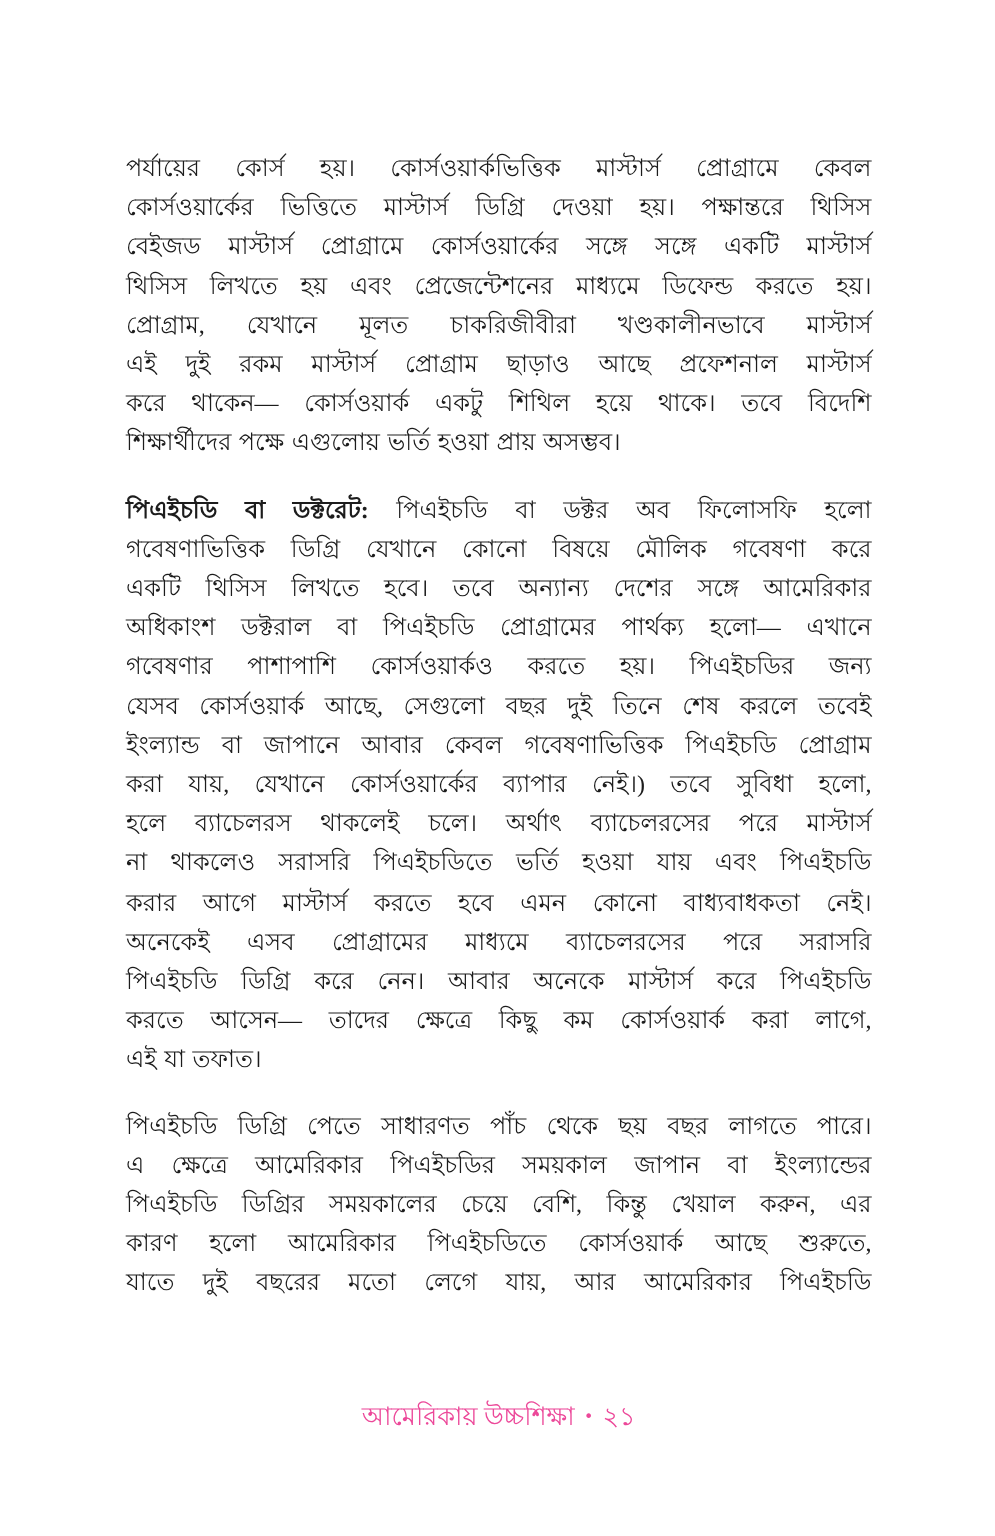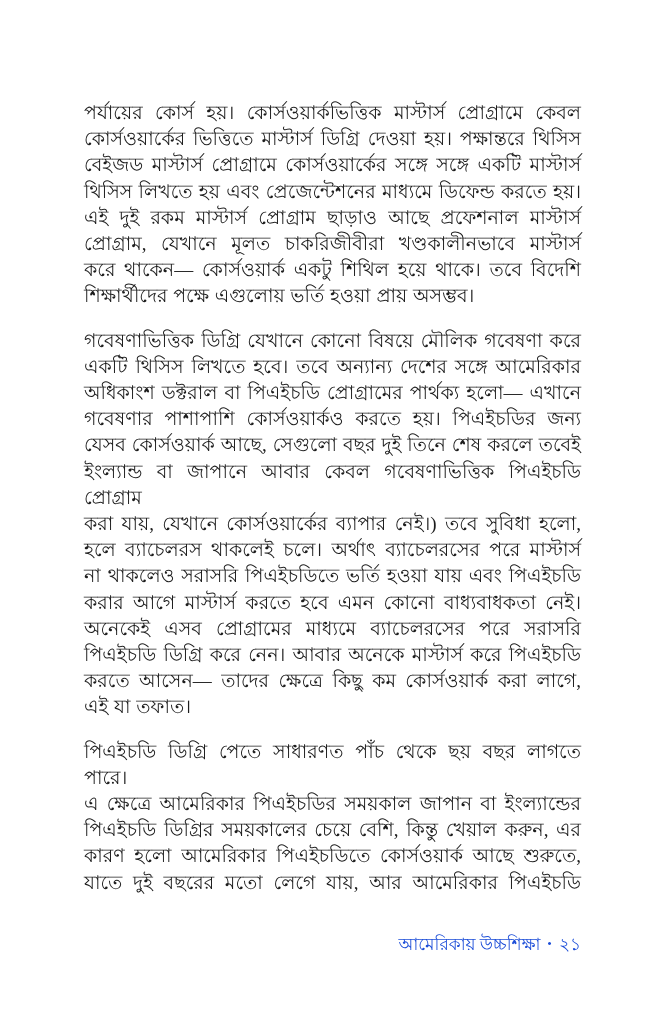--- a/index.html
+++ b/index.html
@@ -19,43 +19,43 @@
   .text-block {
     position: absolute;
     left: 84px;
     top: 100px;
     width: 497px;
   }
   .para {
     margin: 0 0 18px 0;
   }
   .line {
-    font-size: 19px;
+    font-size: 16px;
     line-height: 26.2px;
     text-align: justify;
     text-align-last: justify;
     -moz-text-align-last: justify;
     white-space: normal;
     word-spacing: 1px;
   }
   .line.last {
     text-align: right;
     text-align-last: left;
     -moz-text-align-last: left;
   }
   .lead-bold {
     font-weight: bold;
   }
   .footer {
     position: absolute;
     left: 84px;
     top: 932px;
     width: 497px;
-    text-align: right;
-    color: #1d4ed8;
+    text-align: center;
+    color: #ec4899;
     font-size: 17px;
     line-height: 24px;
   }
   .footer .dot {
     display: inline-block;
     margin: 0 7px;
     font-size: 13px;
     vertical-align: 2px;
   }
 </style>
@@ -64,27 +64,28 @@
 
 <div class="page">
 
   <main class="text-block">
 
     <section class="para">
       <div class="line">পর্যায়ের কোর্স হয়। কোর্সওয়ার্কভিত্তিক মাস্টার্স প্রোগ্রামে কেবল</div>
       <div class="line">কোর্সওয়ার্কের ভিত্তিতে মাস্টার্স ডিগ্রি দেওয়া হয়। পক্ষান্তরে থিসিস</div>
       <div class="line">বেইজড মাস্টার্স প্রোগ্রামে কোর্সওয়ার্কের সঙ্গে সঙ্গে একটি মাস্টার্স</div>
       <div class="line">থিসিস লিখতে হয় এবং প্রেজেন্টেশনের মাধ্যমে ডিফেন্ড করতে হয়।</div>
+      <div class="line">প্রোগ্রাম, যেখানে মূলত চাকরিজীবীরা খণ্ডকালীনভাবে মাস্টার্স</div>
       <div class="line">এই দুই রকম মাস্টার্স প্রোগ্রাম ছাড়াও আছে প্রফেশনাল মাস্টার্স</div>
-      <div class="line">প্রোগ্রাম, যেখানে মূলত চাকরিজীবীরা খণ্ডকালীনভাবে মাস্টার্স</div>
       <div class="line">করে থাকেন— কোর্সওয়ার্ক একটু শিথিল হয়ে থাকে। তবে বিদেশি</div>
       <div class="line last">শিক্ষার্থীদের পক্ষে এগুলোয় ভর্তি হওয়া প্রায় অসম্ভব।</div>
     </section>
 
     <section class="para">
+      <div class="line"><span class="lead-bold">পিএইচডি বা ডক্টরেট:</span><span> পিএইচডি বা ডক্টর অব ফিলোসফি হলো</span></div>
       <div class="line">গবেষণাভিত্তিক ডিগ্রি যেখানে কোনো বিষয়ে মৌলিক গবেষণা করে</div>
       <div class="line">একটি থিসিস লিখতে হবে। তবে অন্যান্য দেশের সঙ্গে আমেরিকার</div>
       <div class="line">অধিকাংশ ডক্টরাল বা পিএইচডি প্রোগ্রামের পার্থক্য হলো— এখানে</div>
       <div class="line">গবেষণার পাশাপাশি কোর্সওয়ার্কও করতে হয়। পিএইচডির জন্য</div>
       <div class="line">যেসব কোর্সওয়ার্ক আছে, সেগুলো বছর দুই তিনে শেষ করলে তবেই</div>
       <div class="line">ইংল্যান্ড বা জাপানে আবার কেবল গবেষণাভিত্তিক পিএইচডি প্রোগ্রাম</div>
       <div class="line">করা যায়, যেখানে কোর্সওয়ার্কের ব্যাপার নেই।) তবে সুবিধা হলো,</div>
       <div class="line">হলে ব্যাচেলরস থাকলেই চলে। অর্থাৎ ব্যাচেলরসের পরে মাস্টার্স</div>
       <div class="line">না থাকলেও সরাসরি পিএইচডিতে ভর্তি হওয়া যায় এবং পিএইচডি</div>
       <div class="line">করার আগে মাস্টার্স করতে হবে এমন কোনো বাধ্যবাধকতা নেই।</div>

